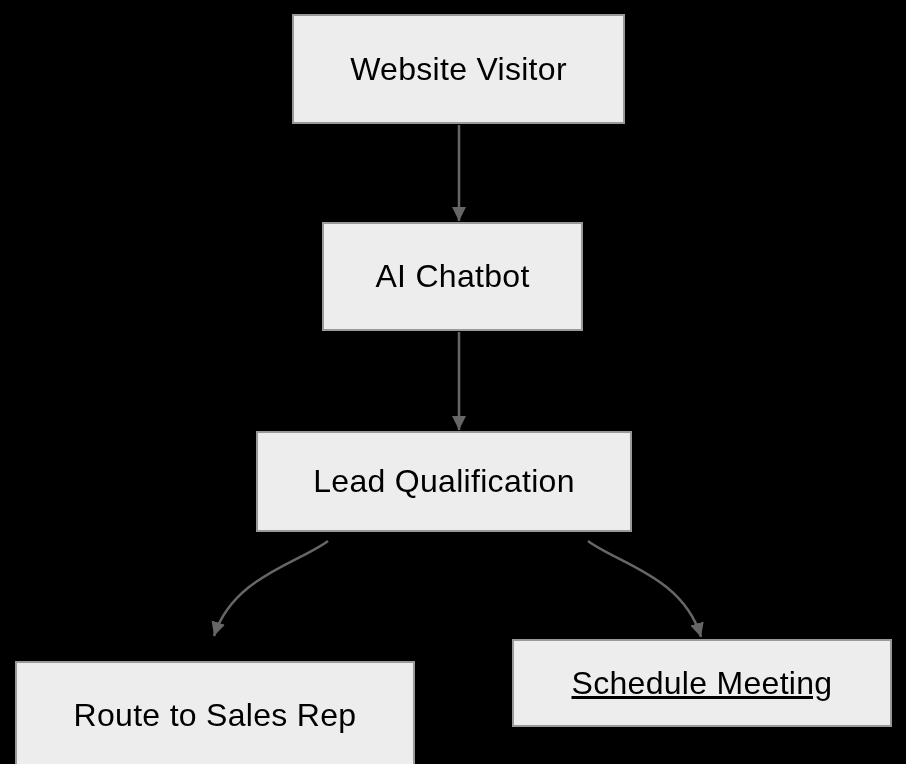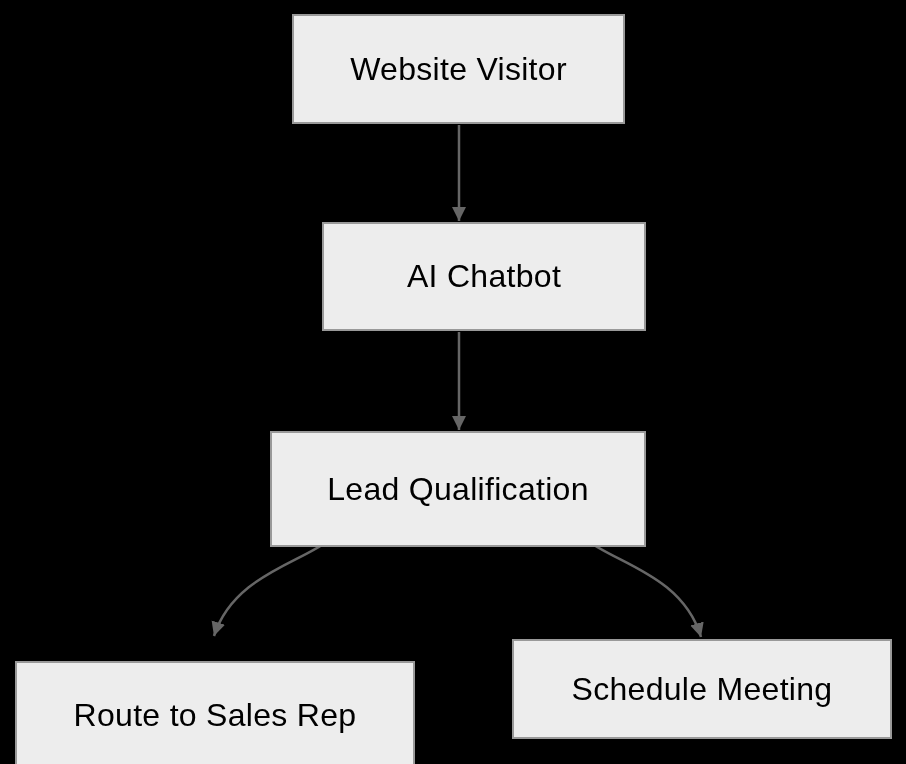--- a/index.html
+++ b/index.html
@@ -30,24 +30,24 @@
     display: flex;
     align-items: center;
     justify-content: center;
     text-align: center;
     color: #000000;
     font-size: 32px;
     line-height: 1.2;
     letter-spacing: 0.3px;
   }
   .node-website-visitor   { left: 292px; top: 14px;  width: 333px; height: 110px; }
-  .node-ai-chatbot        { left: 322px; top: 222px; width: 324px; height: 109px; }
-  .node-lead-qualification{ left: 270px; top: 431px; width: 376px; height: 116px; }
+  .node-ai-chatbot        { left: 322px; top: 222px; width: 261px; height: 109px; }
+  .node-lead-qualification{ left: 256px; top: 431px; width: 376px; height: 101px; }
   .node-route-to-sales-rep{ left: 15px;  top: 638px; width: 400px; height: 109px; margin-top: 23px; }
-  .node-schedule-meeting  { left: 512px; top: 639px; width: 380px; height: 100px; }
+  .node-schedule-meeting  { left: 512px; top: 639px; width: 380px; height: 88px; text-decoration: underline; }
   .edge-path {
     fill: none;
     stroke: #666666;
     stroke-width: 2.5px;
   }
 </style>
 </head>
 <body>
 
 <div class="canvas">

